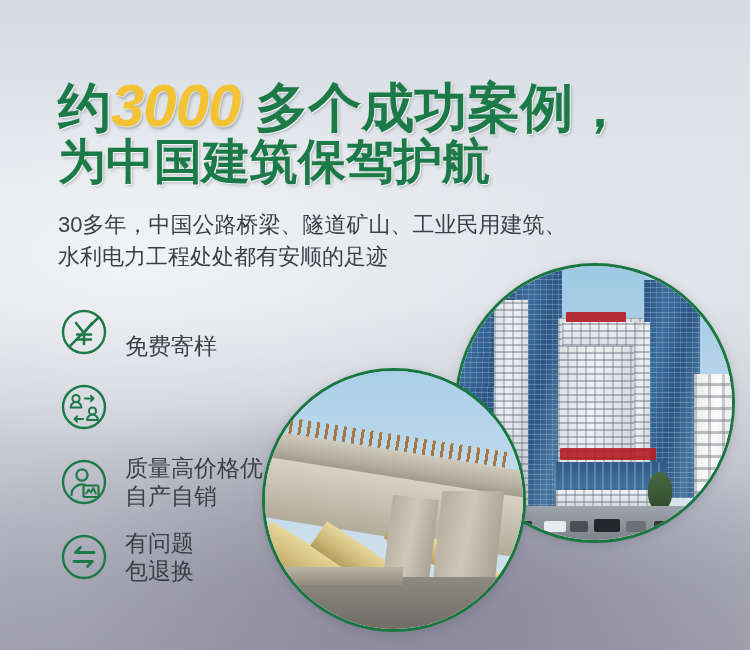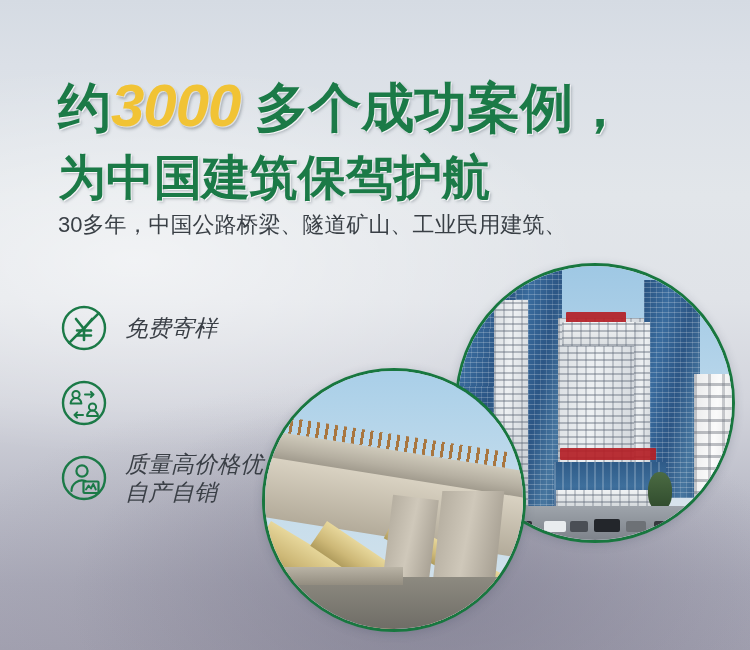--- a/index.html
+++ b/index.html
@@ -58,33 +58,33 @@
   .rail{position:absolute;background:repeating-linear-gradient(90deg,#a9763f 0 3px,rgba(0,0,0,0) 3px 9px);}
   .girder{position:absolute;background:linear-gradient(180deg,#d9d2c2,#b3ab9a);}
   .beam{position:absolute;background:linear-gradient(180deg,#e7d79b,#cdb877 60%,#b09c5d);}
   .pier{position:absolute;background:linear-gradient(95deg,#b6afa1,#cfc8ba 45%,#a29b8e);}
   .ground{position:absolute;left:0;right:0;bottom:0;background:linear-gradient(180deg,#8d8a80,#6f6d66);}
 
   
   #headline{position:absolute;left:58px;top:76px;z-index:9;}
   .h-line{white-space:nowrap;line-height:1;}
   #h-line1{font-size:53px;font-weight:bold;}
-  #h-line2{font-size:48px;font-weight:bold;margin-top:18px;}
+  #h-line2{font-size:48px;font-weight:bold;margin-top:2px;}
   .grn{color:#1b7a47;text-shadow:1px 1px 0 rgba(255,255,255,.85),2px 2px 3px rgba(90,100,110,.38);}
   .gold{
     color:#f1c335;font-style:italic;font-size:60px;letter-spacing:-1px;
     text-shadow:1px 1px 0 rgba(255,255,255,.6),2px 3px 3px rgba(90,100,110,.42);
   }
   
   #subtitle{position:absolute;left:58px;top:209px;z-index:9;}
   .sub-line{font-size:22px;color:#393f45;line-height:1.46;white-space:nowrap;}
 
   
   #features{position:absolute;left:56px;top:296px;z-index:9;}
-  .feat{display:flex;align-items:center;height:64px;margin-bottom:11px;font-style:italic;}
+  .feat{display:flex;align-items:flex-end;height:64px;margin-bottom:11px;}
   .feat-icon{width:56px;height:56px;flex:0 0 56px;position:relative;}
   .feat-icon svg{display:block;width:56px;height:56px;}
   .feat-text{margin-left:13px;color:#3a3f46;font-size:23px;line-height:1.22;}
   .feat-text div{white-space:nowrap;}
 </style>
 </head>
 <body>
 
 <div id="stage">
 
@@ -135,20 +135,21 @@
     </div>
   </div>
 
   <div id="headline">
     <div class="h-line" id="h-line1"><span class="grn">约</span><span class="gold">3000</span><span class="grn"> 多个成功案例，</span></div>
     <div class="h-line grn" id="h-line2">为中国建筑保驾护航</div>
   </div>
 
   <div id="subtitle">
     <div class="sub-line">30多年，中国公路桥梁、隧道矿山、工业民用建筑、</div>
+    <div class="sub-line">水利电力工程处处都有安顺的足迹</div>
   </div>
 
   <div id="features">
 
     <div class="feat">
       <span class="feat-icon">
         <svg viewBox="0 0 56 56" fill="none" stroke="#1b7a47" stroke-width="2.4">
           <circle cx="28" cy="28" r="21"></circle>
           <path d="M20 19 L28 29 L36 19" stroke-width="2.6" stroke-linecap="round"></path>
           <path d="M28 29 L28 40" stroke-width="2.6" stroke-linecap="round"></path>
@@ -187,15 +188,28 @@
           <rect x="27.5" y="31.5" width="15" height="11.5" rx="1" stroke-width="2.2"></rect>
           <path d="M30 39.5 l2.6 -4 l2.4 3 l2.2 -4.6 l2.6 5.6" stroke-width="1.9" stroke-linecap="round" stroke-linejoin="round"></path>
         </svg>
       </span>
       <span class="feat-text">
         <div>质量高价格优</div>
         <div>自产自销</div>
       </span>
     </div>
 
+    <div class="feat">
+      <span class="feat-icon">
+        <svg viewBox="0 0 56 56" fill="none" stroke="#1b7a47" stroke-width="2.4">
+          <circle cx="28" cy="28" r="21"></circle>
+          <path d="M38 23.5 H19.5 l5 -5" stroke-width="2.8" stroke-linecap="round" stroke-linejoin="round"></path>
+          <path d="M18 32.5 H36.5 l-5 5" stroke-width="2.8" stroke-linecap="round" stroke-linejoin="round"></path>
+        </svg>
+      </span>
+      <span class="feat-text">
+        <div>有问题</div>
+        <div>包退换</div>
+      </span>
+    </div>
 
   </div>
 </div>
 
 </body></html>

